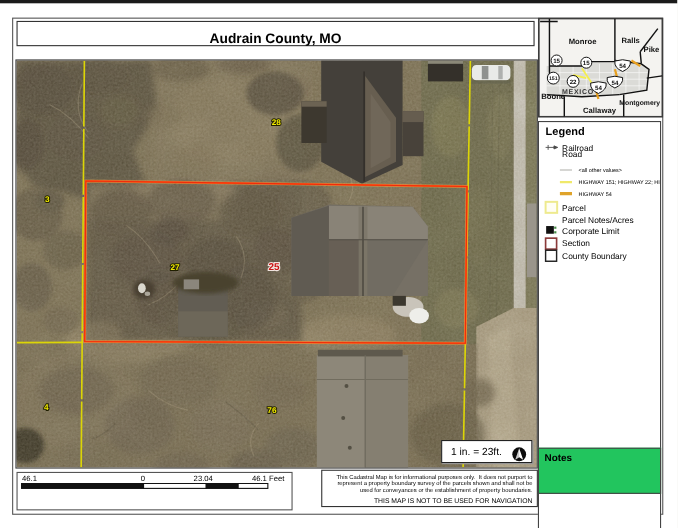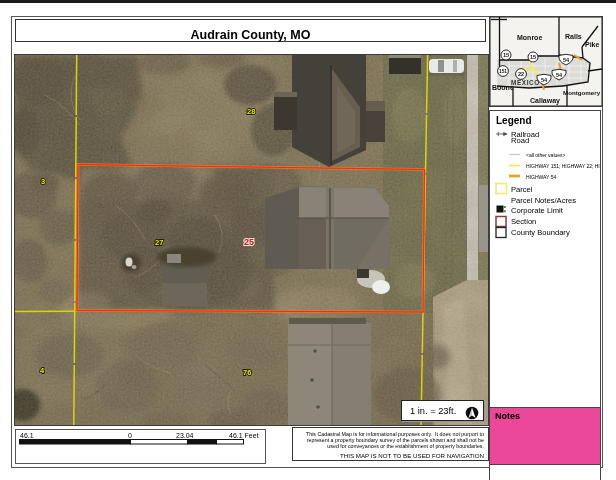--- a/index.html
+++ b/index.html
@@ -381,21 +381,21 @@
 
     <div class="abs" style="left:21px;top:85px;font-size:7.6px;color:#000;white-space:nowrap;">Parcel Notes/Acres</div>
 
     <div class="abs" style="left:21px;top:95px;font-size:7.6px;color:#000;">Corporate Limit</div>
 
     <div class="abs" style="left:21px;top:106px;font-size:7.6px;color:#000;">Section</div>
 
     <div class="abs" style="left:21px;top:117px;font-size:7.6px;color:#000;white-space:nowrap;">County Boundary</div>
   </div>
 
-  <div class="abs" style="left:489px;top:407px;width:112px;height:58px;border:1px solid #444;background:#ec4899;">
+  <div class="abs" style="left:489px;top:407px;width:112px;height:42px;border:1px solid #444;background:#22c55e;">
     <div style="margin:3px 0 0 5px;font-size:9px;font-weight:bold;color:#000;">Notes</div>
   </div>
 
   <div class="abs" style="left:15px;top:429px;width:251px;height:35px;border:1px solid #555;background:#fff;">
 
     <div class="abs" style="left:4px;top:2px;font-size:7px;color:#000;">46.1</div>
     <div class="abs" style="left:112px;top:2px;font-size:7px;color:#000;">0</div>
     <div class="abs" style="left:160px;top:2px;font-size:7px;color:#000;">23.04</div>
     <div class="abs" style="left:213px;top:2px;font-size:7px;color:#000;">46.1 Feet</div>
 

